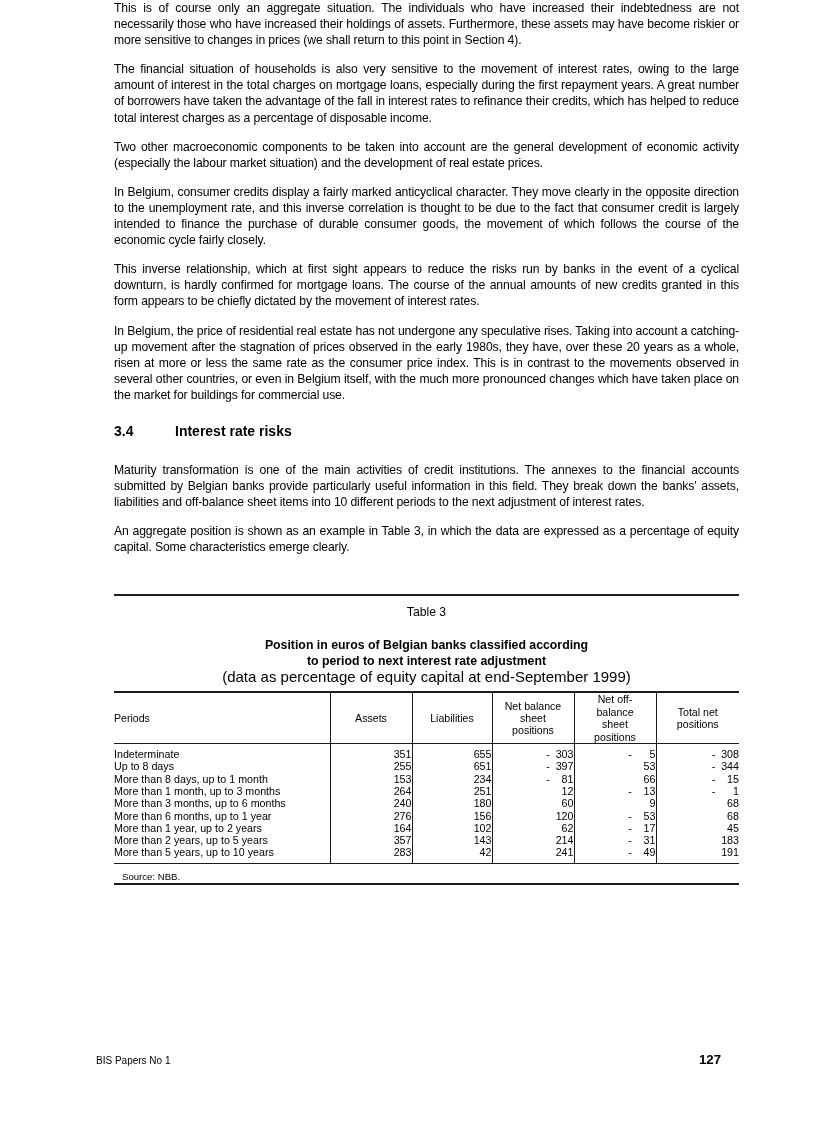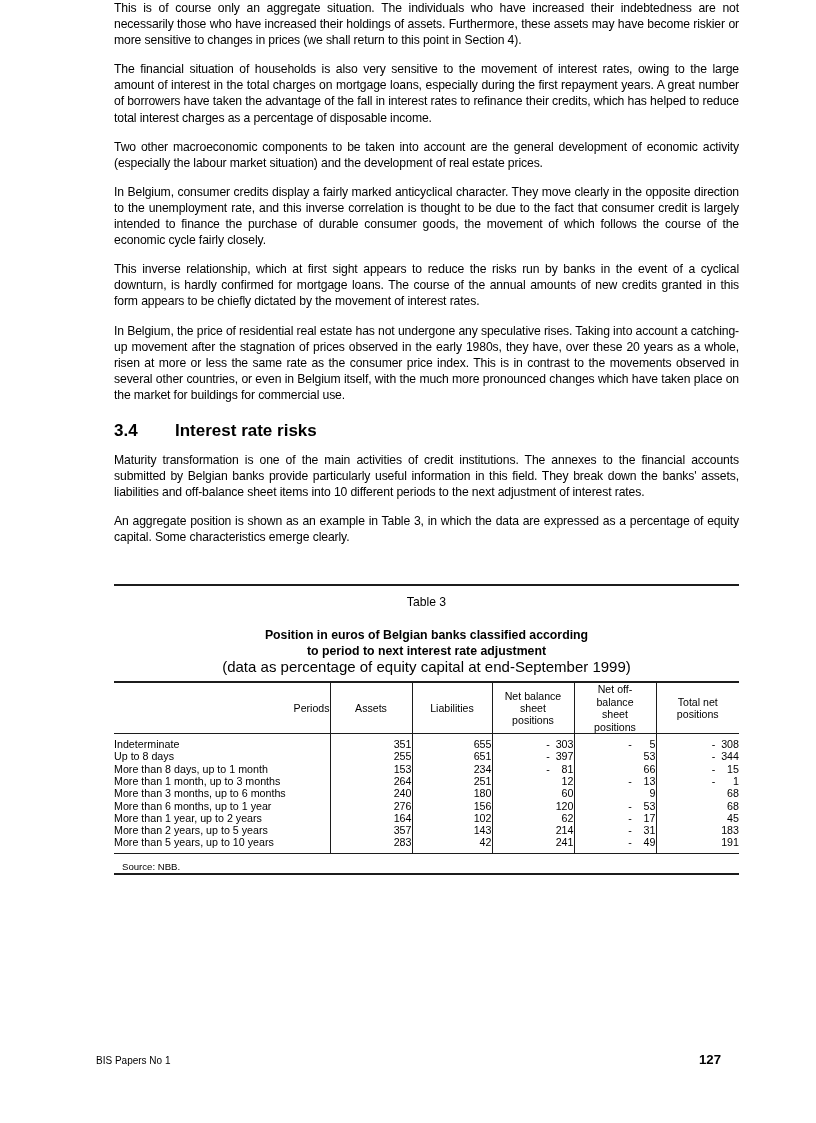--- a/index.html
+++ b/index.html
@@ -23,22 +23,22 @@
     height: 1123px;
   }
   .body-text {
     font-size: 12.2px;
     line-height: 16.1px;
     text-align: justify;
     margin: 0 0 13px 0;
     letter-spacing: -0.01em;
   }
   .section-heading {
-    margin: 20px 0 13px 0;
-    font-size: 17px;
+    margin: 20px 0 23px 0;
+    font-size: 14px;
     font-weight: bold;
     line-height: 16px;
     display: flex;
   }
   .section-heading .sec-num {
     width: 61px;
     flex: none;
   }
   .spacer-before-table { height: 26px; }
 
@@ -84,21 +84,21 @@
     vertical-align: middle;
   }
   thead th {
     font-size: 10.6px;
     font-weight: bold;
     line-height: 12.4px;
     text-align: center;
     padding: 7px 3px 7px 3px;
     vertical-align: middle;
   }
-  thead th.col-periods { text-align: right; }
+  thead th.col-periods { text-align: left; }
   .vline { border-left: 1px solid #1c1c1c; }
   tbody td {
     font-size: 10.7px;
     line-height: 12.3px;
     height: 12.3px;
     padding: 0 0 0 0;
   }
   tbody tr:first-child td { padding-top: 4px; }
   tbody tr:last-child td { padding-bottom: 4px; }
   td.period {

